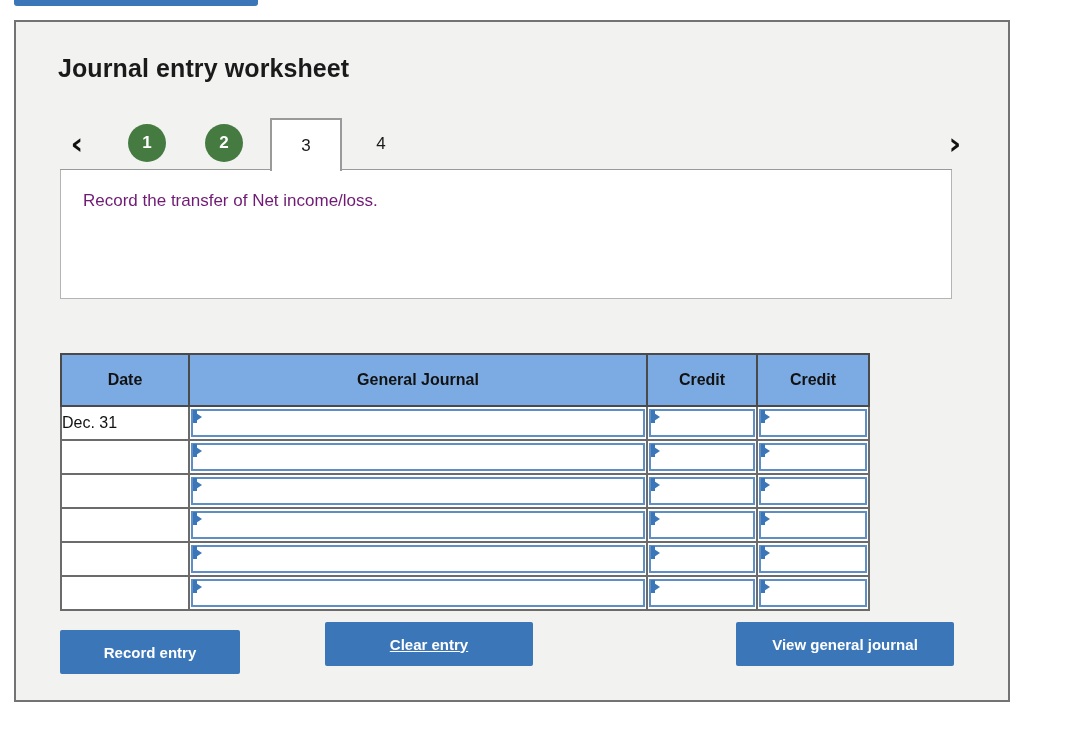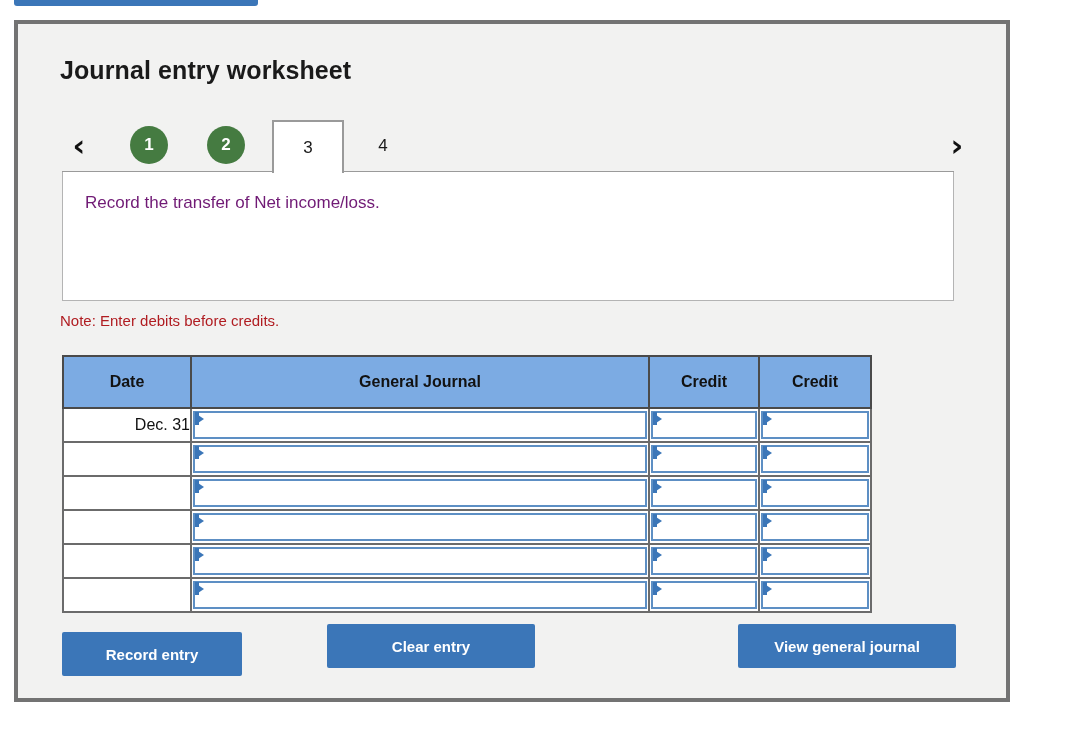--- a/index.html
+++ b/index.html
@@ -25,21 +25,21 @@
   }
 
   
   #panel {
     position: absolute;
     left: 14px;
     top: 20px;
     width: 996px;
     height: 682px;
     background: #f2f2f1;
-    border: 4px solid #737373;
+    border: 2px solid #737373;
   }
 
   #worksheet-title {
     position: absolute;
     left: 42px;
     top: 32px;
     font-size: 25px;
     font-weight: bold;
     color: #1a1a1a;
     letter-spacing: 0.1px;
@@ -167,21 +167,21 @@
     padding: 0;
     background: #ffffff;
     vertical-align: middle;
   }
   .col-date  { width: 128px; }
   .col-gj    { width: 458px; }
   .col-debit { width: 110px; }
   .col-credit{ width: 112px; }
 
   .date-cell {
-    text-align: right;
+    text-align: left;
     font-size: 16px;
     color: #111;
   }
 
   .fieldcell { padding: 0 !important; position: relative; }
   .field {
     position: relative;
     margin: 1px;
     height: 28px;
     background: #ffffff;
@@ -216,21 +216,21 @@
     border: none;
     border-radius: 2px;
     color: #ffffff;
     font-size: 15px;
     font-weight: bold;
     font-family: "Liberation Sans", sans-serif;
     cursor: pointer;
     text-align: center;
   }
   #btn-record { left: 44px;  top: 600px; width: 180px; margin-top: 8px; }
-  #btn-clear  { left: 309px; top: 600px; width: 208px; }
+  #btn-clear  { left: 309px; top: 600px; width: 208px; text-decoration: underline; }
   #btn-view   { left: 720px; top: 600px; width: 218px; }
 </style>
 </head>
 <body>
 
 <div id="top-strip"></div>
 
 <div id="panel">
 
   <div id="worksheet-title">Journal entry worksheet</div>
@@ -245,21 +245,20 @@
     <div class="tab-plain" id="tab-3">3</div>
     <div class="tab-plain" id="tab-4">4</div>
 
     <div class="navarrow" id="nav-next">›</div>
   </div>
 
   <div id="description-box">
     <div id="description-text">Record the transfer of Net income/loss.</div>
   </div>
 
-  <div id="note-text">Note: Enter debits before credits.</div>
 
   <table id="journal-table">
     <colgroup>
       <col class="col-date">
         <col class="col-gj">
         <col class="col-debit">
         <col class="col-credit">
     </colgroup>
     <thead>
       <tr>

